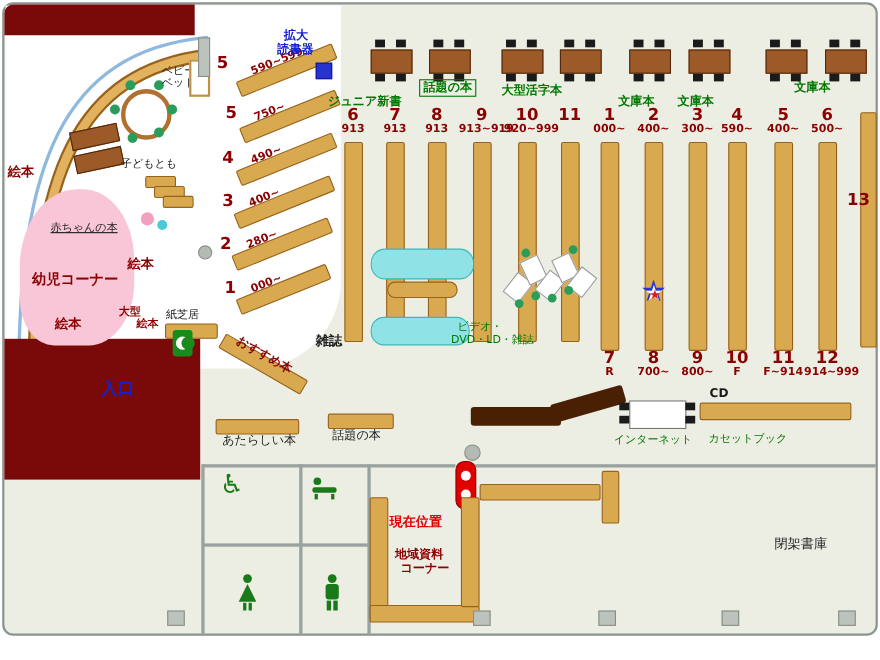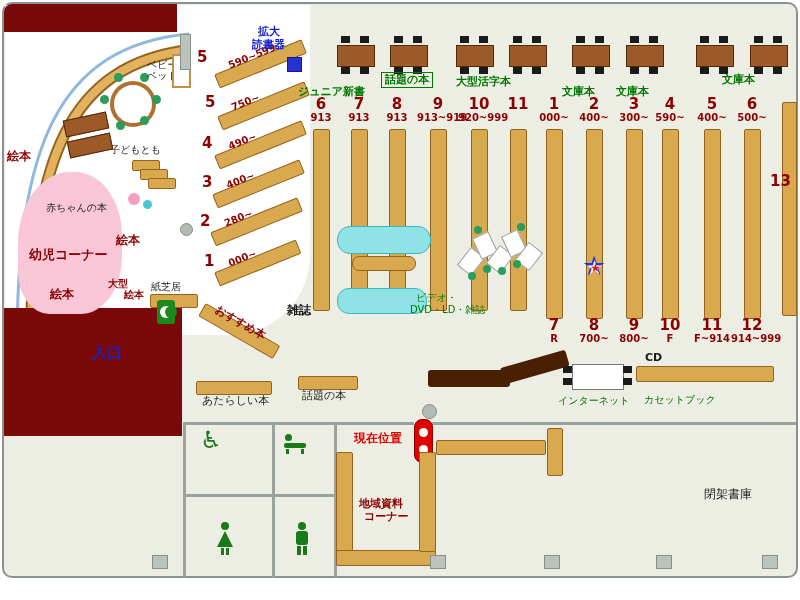--- a/index.html
+++ b/index.html
@@ -2,21 +2,21 @@
 <html><head>
 <meta charset="utf-8">
 <style>
   html,body{margin:0;padding:0;background:#fff;font-family:"DejaVu Sans",sans-serif;}
   #stage{position:relative;width:800px;height:600px;overflow:hidden;background:#fff;}
   #map{position:absolute;left:2px;top:2px;width:792px;height:572px;background:#edeee3;
        border:2px solid #8a9390;border-radius:10px;}
   .m{position:absolute;}
   .lbl{position:absolute;white-space:nowrap;line-height:1.05;font-size:11px;}
   .b{font-weight:bold;}
-  .red{color:#8b0000;} .grn{color:#007700;} .blu{color:#1522cc;} .blk{color:#1a1a1a;} .mred{color:#e00000;}
+  .red{color:#8b0000;} .grn{color:#007700;} .blu{color:#1522cc;} .blk{color:#1a1a1a;} .mred{color:#e00000;margin-top:36px;}
   .shelf{position:absolute;background:#d9a94f;border:1px solid #96621c;border-radius:2px;}
   .num{font-size:15px;font-weight:bold;color:#8b0000;}
   .rng{font-size:10px;font-weight:bold;color:#8b0000;}
   .col{position:absolute;width:42px;text-align:center;line-height:1.05;}
   .colT{top:93px;} .colB{top:314px;}
   .wall{position:absolute;background:#99a29e;}
   .pillar{position:absolute;background:#bcc2bc;border:1px solid #879087;}
   .chair{position:absolute;width:9px;height:7px;background:#1b1b1b;}
   .wtable{position:absolute;background:#9c5a28;border:1px solid #53290b;}
   .dot{position:absolute;border-radius:50%;}
@@ -39,21 +39,21 @@
       <path d="M 27 335 C 28 158 64 60 186 46" fill="none" stroke="#96621c" stroke-width="12"></path>
       <path d="M 27 335 C 28 158 64 60 186 46" fill="none" stroke="#e2b25e" stroke-width="8"></path>
     </svg>
 
     <div class="m" style="left:0;top:0;width:173px;height:28px;background:#7a0a0a;border-top-left-radius:8px;"></div>
     <div class="m" style="left:0;top:304px;width:178px;height:128px;background:#7a0a0a;"></div>
     <div class="lbl b blu" style="left:88px;top:342px;font-size:15px;">入口</div>
 
     <div class="m" style="left:14px;top:168px;width:104px;height:142px;background:#f8c6d6;border-radius:50% 45% 40% 30%;"></div>
     <div class="lbl b red" style="left:25px;top:244px;font-size:13px;">幼児コーナー</div>
-    <div class="lbl blk" style="left:42px;top:199px;font-size:10px;">赤ちゃんの本</div>
+    <div class="lbl blk" style="left:42px;top:199px;font-size:10px;text-decoration:underline;">赤ちゃんの本</div>
 
     <div class="lbl b red" style="left:3px;top:146px;font-size:12px;">絵本</div>
     <div class="lbl b red" style="left:112px;top:230px;font-size:12px;">絵本</div>
     <div class="lbl b red" style="left:46px;top:284px;font-size:12px;">絵本</div>
 
     <div class="dot" style="left:106px;top:77px;width:38px;height:38px;background:#fff;border:4px solid #b07030;"></div>
     <div class="dot" style="left:148px;top:91px;width:9px;height:9px;background:#2a9d5c;"></div>
     <div class="dot" style="left:136px;top:112px;width:9px;height:9px;background:#2a9d5c;"></div>
     <div class="dot" style="left:112px;top:117px;width:9px;height:9px;background:#2a9d5c;"></div>
     <div class="dot" style="left:96px;top:91px;width:9px;height:9px;background:#2a9d5c;"></div>

